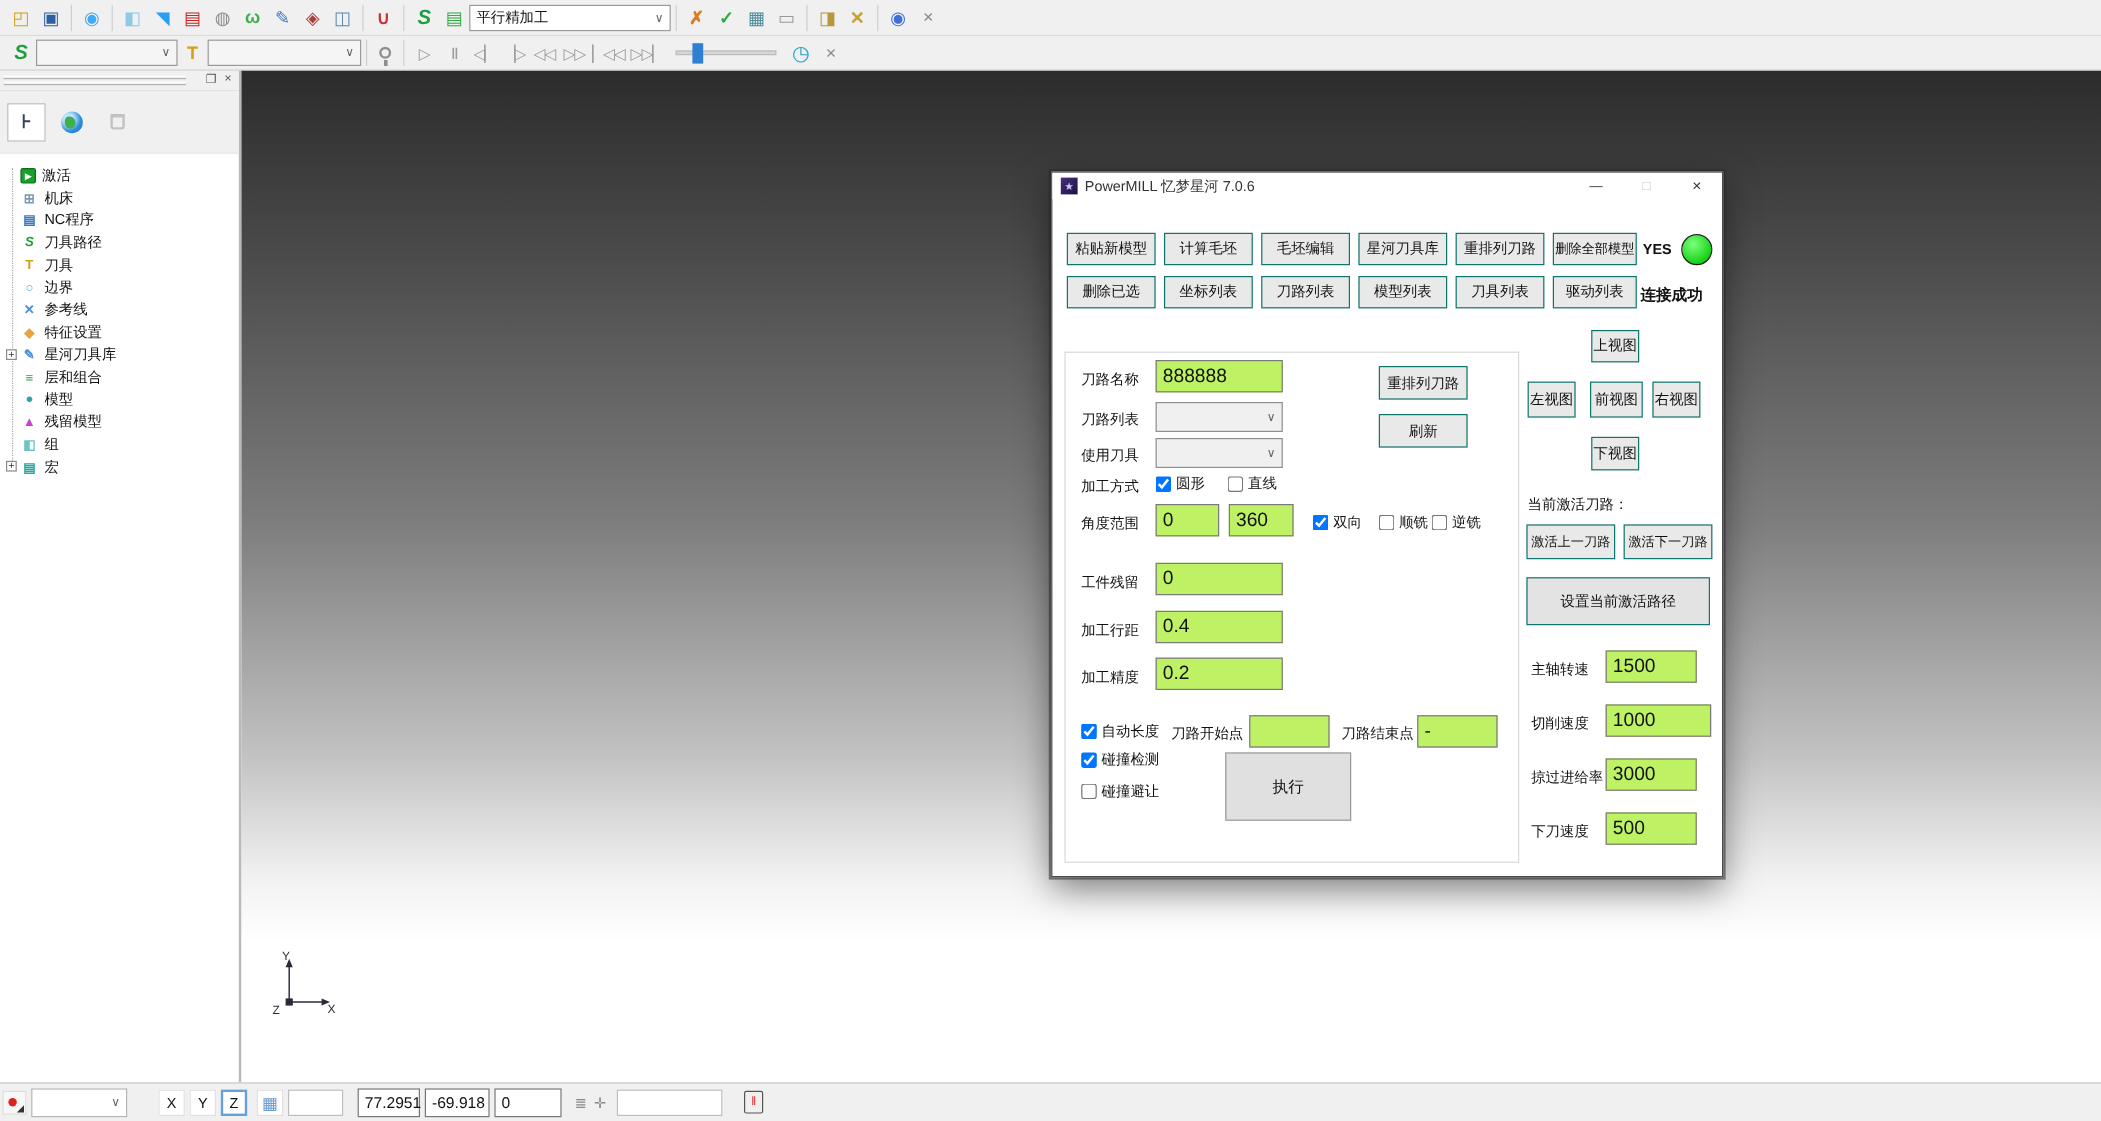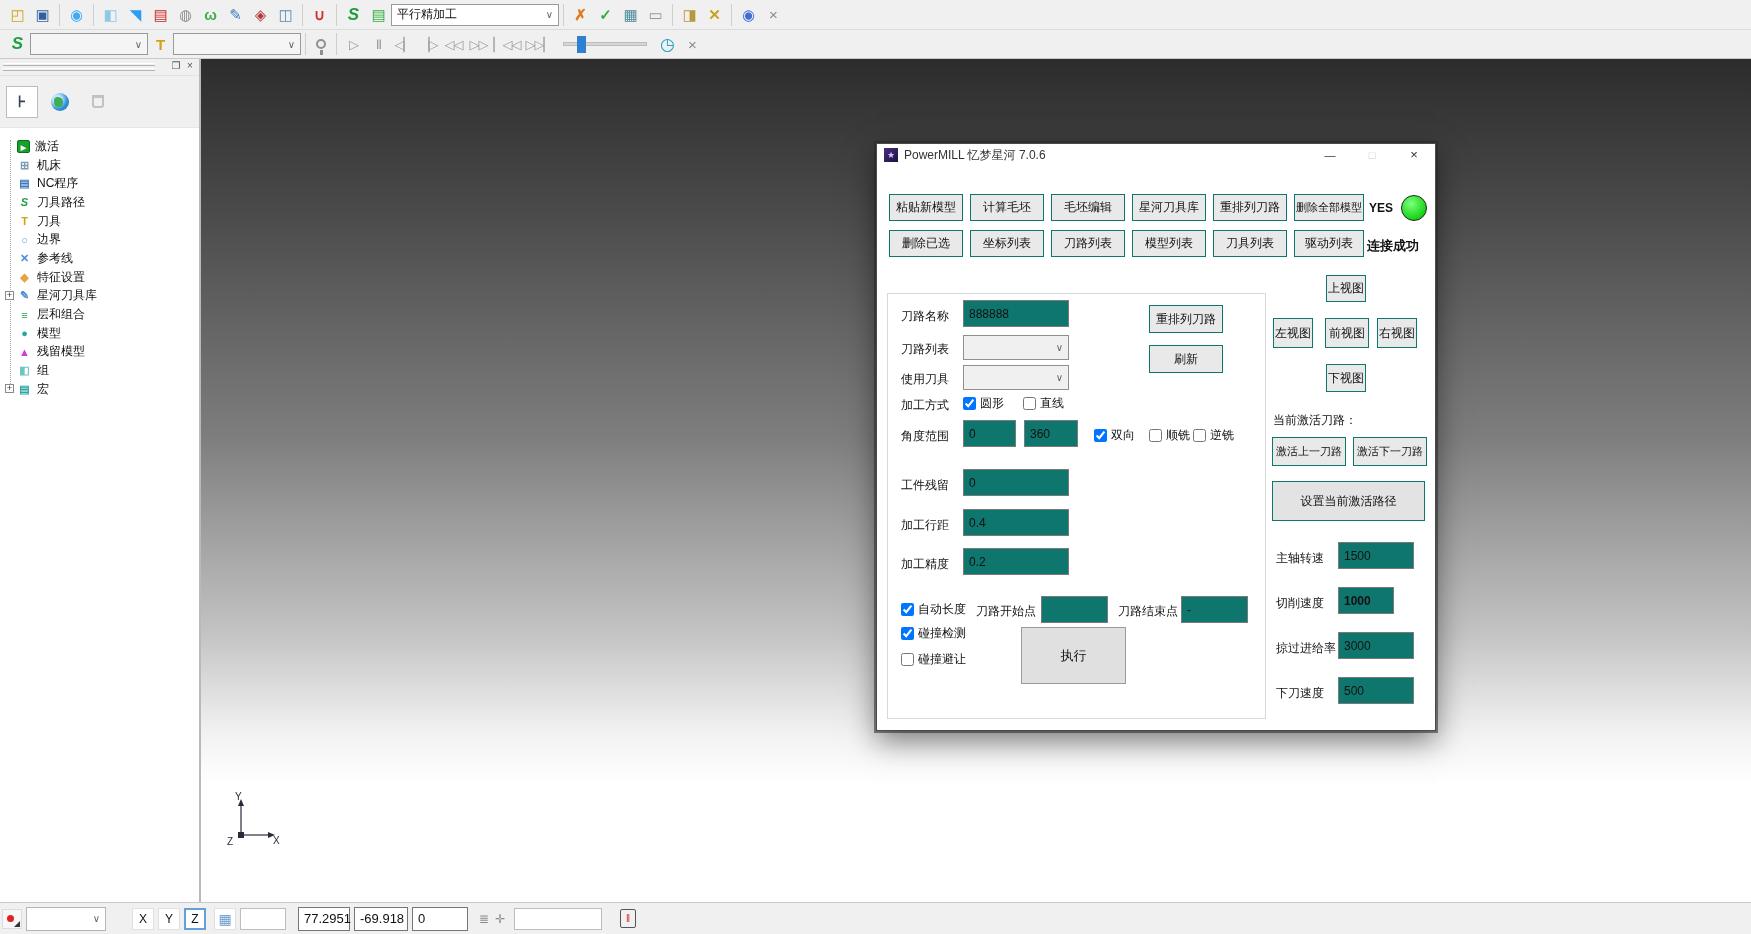--- a/index.html
+++ b/index.html
@@ -63,21 +63,21 @@
   .dmenu span{padding:0 8px;font-size:12px;color:#222}
   .db{position:absolute;background:#e9e9e9;border:1px solid #0f766e;font-size:12px;display:flex;align-items:center;justify-content:center;font-family:inherit;color:#111;cursor:default}
   .magenta{color:#ff00ff;font-weight:bold}
   .okcircle{position:absolute;width:26px;height:26px;border-radius:50%;background:radial-gradient(circle at 38% 32%,#7dff7d,#17d417 70%,#0aa60a);border:1px solid #222}
   .dtabs{position:absolute;left:12px;top:128px;display:flex;align-items:flex-end}
   .dtab{height:21px;padding:0 9px;line-height:21px;font-size:12px;background:#f0f0f0;border:1px solid #acacac;border-left:none}
   .dtab:first-child{border-left:1px solid #acacac}
   .dtab.sel{background:#fff;height:23px;border-bottom:none;position:relative;z-index:3}
   .dpanel{position:absolute;left:10px;top:149px;width:379px;height:426px;border:1px solid #d9d9d9;background:#fff}
   .lb{position:absolute;font-size:12px;color:#111;white-space:nowrap}
-  .tin{position:absolute;height:27px;border:1px solid #7a7a7a;background:#0f766e;font-size:12px;padding:0 5px;font-family:inherit;color:#111}
+  .tin{position:absolute;height:27px;border:1px solid #7a7a7a;background:#bef264;font-size:16px;padding:0 5px;font-family:inherit;color:#111}
   .dcombo{position:absolute;height:25px;background:#f0f0f0;border:1px solid #8f8f8f;display:flex;align-items:center;justify-content:flex-end;padding:0 5px}
   .ck{position:absolute;display:flex;align-items:center;gap:4px;font-size:12px;white-space:nowrap}
   .ck input{width:13px;height:13px;margin:0}
 </style>
 </head>
 <body>
 
 <div class="tb1">
   <span class="tbtn" style="color:#d4a017">◰</span>
   <span class="tbtn" style="color:#2e5f9e">▣</span>
@@ -341,21 +341,21 @@
   <button class="db" style="left:449px;top:220px;width:40px;height:28px">下视图</button>
 
   <span class="lb" style="left:396px;top:268px">当前激活刀路：</span>
   <button class="db" style="left:395px;top:293px;width:74px;height:29px;font-size:11px">激活上一刀路</button>
   <button class="db" style="left:476px;top:293px;width:74px;height:29px;font-size:11px">激活下一刀路</button>
   <button class="db" style="left:395px;top:337px;width:153px;height:40px;background:#e3e3e3">设置当前激活路径</button>
 
   <span class="lb" style="left:399px;top:406px">主轴转速</span>
   <input class="tin" style="left: 461px; top: 398px; width: 76px;" value="1500">
   <span class="lb" style="left:399px;top:451px">切削速度</span>
-  <input class="tin" style="left: 461px; top: 443px; width: 56px; font-weight: bold;" value="1000">
+  <input class="tin" style="left: 461px; top: 443px; width: 88px;" value="1000">
   <span class="lb" style="left:399px;top:496px">掠过进给率</span>
   <input class="tin" style="left: 461px; top: 488px; width: 76px;" value="3000">
   <span class="lb" style="left:399px;top:541px">下刀速度</span>
   <input class="tin" style="left: 461px; top: 533px; width: 76px;" value="500">
 </div>
 
 <div class="status">
   <div class="snap">
       <span class="dot"></span>
     </div>

